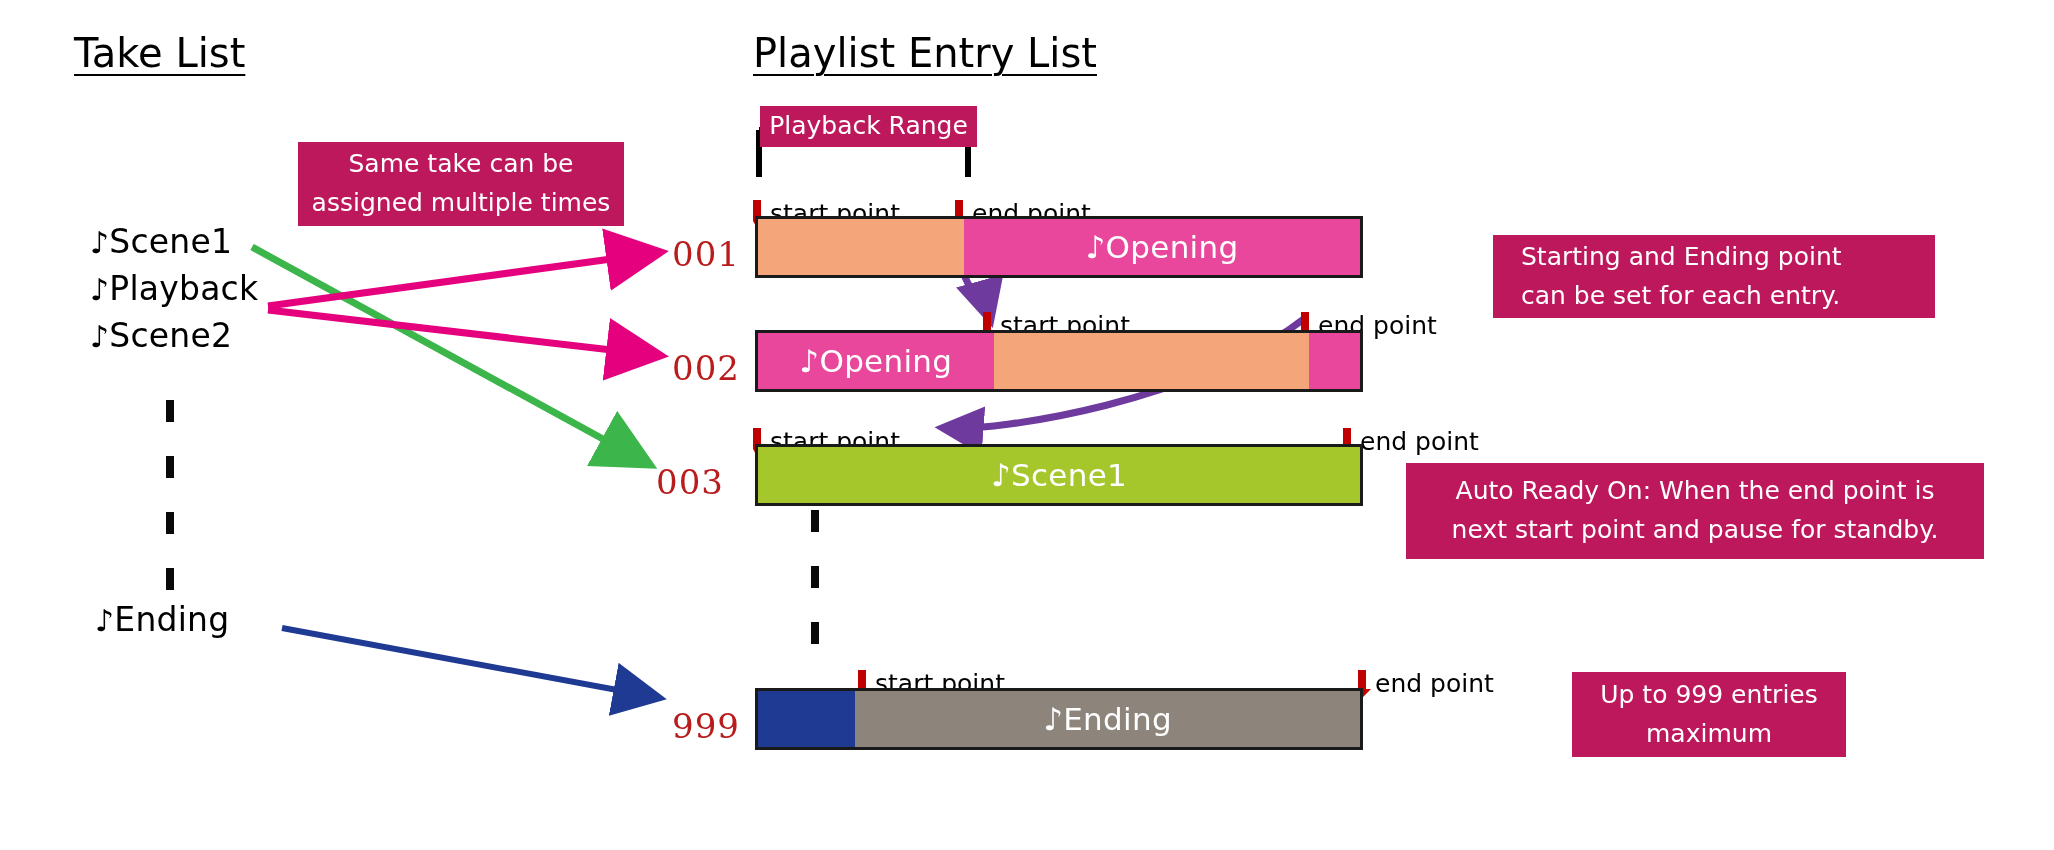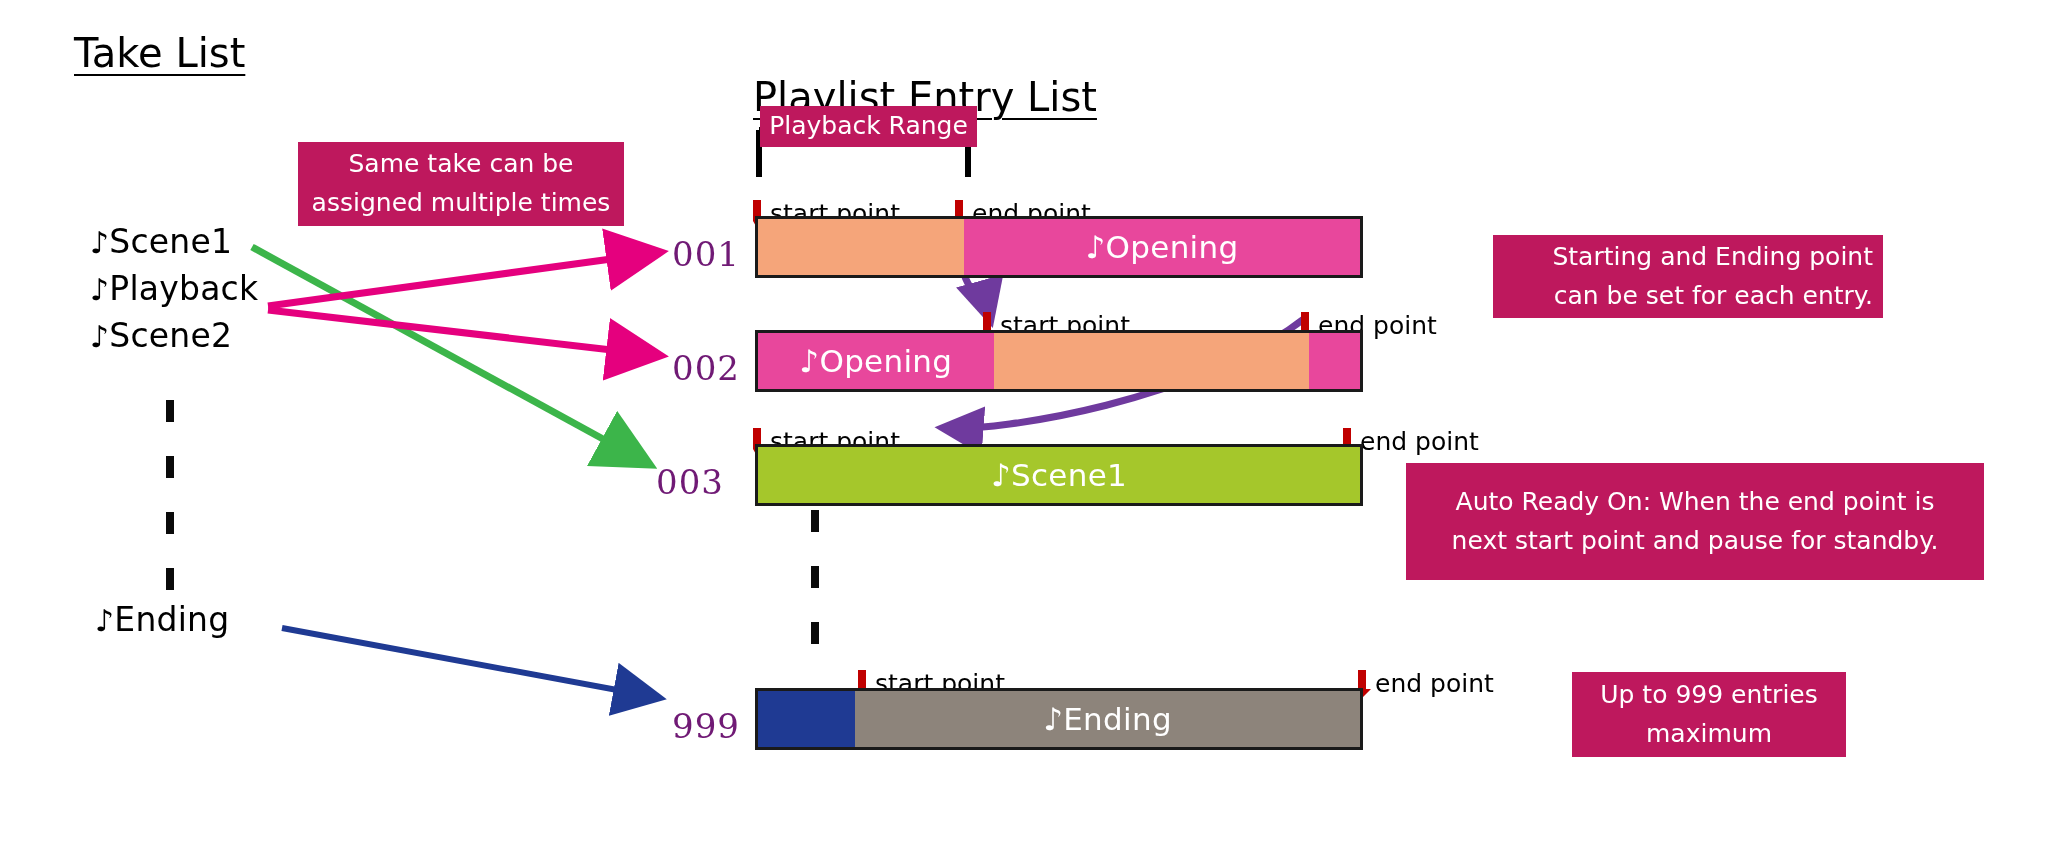--- a/index.html
+++ b/index.html
@@ -38,21 +38,21 @@
     font-size: 33px;
     color: #000;
     white-space: nowrap;
     letter-spacing: .2px;
   }
   .take-note { font-size: 30px; }
 
   
   .entry-num {
     font-size: 34px;
-    color: #701a75;
+    color: #b91c1c;
     font-family: "DejaVu Serif", "Liberation Serif", serif;
     letter-spacing: 1px;
     white-space: nowrap;
   }
 
   
   .bar {
     box-sizing: border-box;
     border: 3px solid #1a1a1a;
     display: flex;
@@ -153,21 +153,21 @@
     <path d="M1305,318 C1200,400 1000,432 945,428" stroke="#6f3a9e" stroke-width="7" fill="none" marker-end="url(#ah-purple)"></path>
 
     <path d="M759,130 L759,177 M759,130 L968,130 M968,130 L968,177" stroke="#000000" stroke-width="6" fill="none"></path>
 
     <path d="M170,400 L170,600" stroke="#0a0a0a" stroke-width="8" stroke-dasharray="22 34" fill="none"></path>
 
     <path d="M815,510 L815,660" stroke="#0a0a0a" stroke-width="8" stroke-dasharray="22 34" fill="none"></path>
   </svg>
 
   <div class="abs section-title" style="left:74px; top:30px;">Take List</div>
-  <div class="abs section-title" style="left:753px; top:30px;margin-top:44px;">Playlist Entry List</div>
+  <div class="abs section-title" style="left:753px; top:30px;">Playlist Entry List</div>
 
   <div class="abs" style="left:90px; top:222px;">
     <div class="take-item" style="margin-bottom:8px;">
       <span class="take-note">♪</span><span>Scene1</span>
     </div>
     <div class="take-item" style="margin-bottom:8px;">
       <span class="take-note">♪</span><span>Playback</span>
     </div>
     <div class="take-item">
       <span class="take-note">♪</span><span>Scene2</span>
@@ -226,21 +226,21 @@
       <span class="seg-label">♪Opening</span>
     </div>
     <div class="seg" style="width:318px; background:#f5a57a;">
       <span class="seg-label"></span>
     </div>
     <div class="seg" style="width:52px; background:#e8479c;">
       <span class="seg-label"></span>
     </div>
   </div>
 
-  <div class="abs callout" style="left:1493px; top:235px; width:390px; height:83px; align-items:flex-end; padding-left:28px;">
+  <div class="abs callout" style="left:1493px; top:235px; width:442px; height:83px; align-items:flex-start; padding-left:28px;">
     <div class="callout-line">Starting and Ending point</div>
     <div class="callout-line">can be set for each entry.</div>
   </div>
 
   <div class="abs point" style="left:750px; top:408px;">
     <svg class="marker" viewBox="0 0 16 28">
       <path d="M3,0 L11,0 L11,19 L16,19 L7,28 L3,21 Z" fill="#c00000"></path>
     </svg>
     <span class="point-text">start point</span>
   </div>
@@ -250,21 +250,21 @@
     </svg>
     <span class="point-text">end point</span>
   </div>
   <div class="abs entry-num" style="left:656px; top:462px;">003</div>
   <div class="abs bar" style="left:755px; top:444px; width:608px; height:62px;">
     <div class="seg" style="width:100%; background:#a5c72b;">
       <span class="seg-label">♪Scene1</span>
     </div>
   </div>
 
-  <div class="abs callout" style="left:1406px; top:463px; width:578px; height:117px;">
+  <div class="abs callout" style="left:1406px; top:463px; width:578px; height:96px;">
     <div class="callout-line">Auto Ready On: When the end point is</div>
     <div class="callout-line">next start point and pause for standby.</div>
   </div>
 
   <div class="abs point" style="left:855px; top:650px;">
     <svg class="marker" viewBox="0 0 16 28">
       <path d="M3,0 L11,0 L11,19 L16,19 L7,28 L3,21 Z" fill="#c00000"></path>
     </svg>
     <span class="point-text">start point</span>
   </div>

